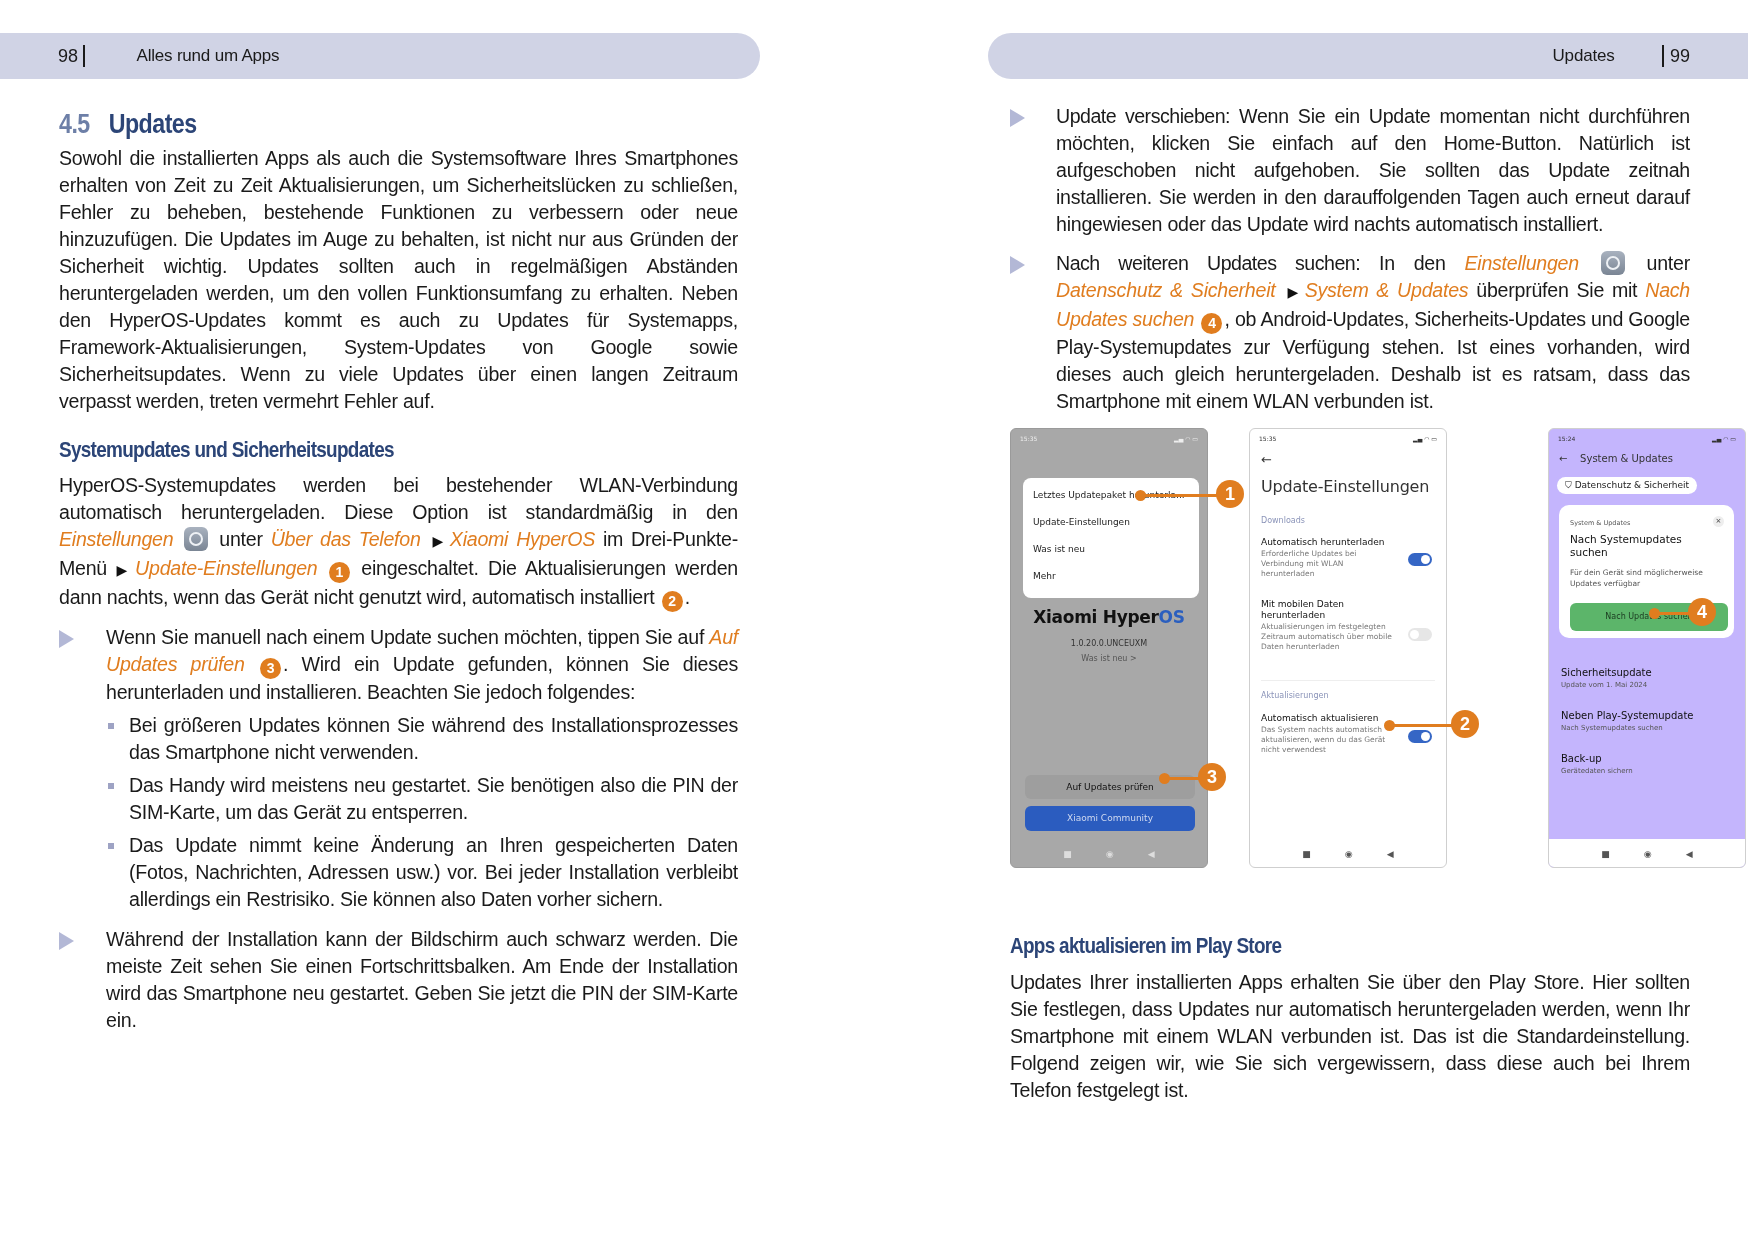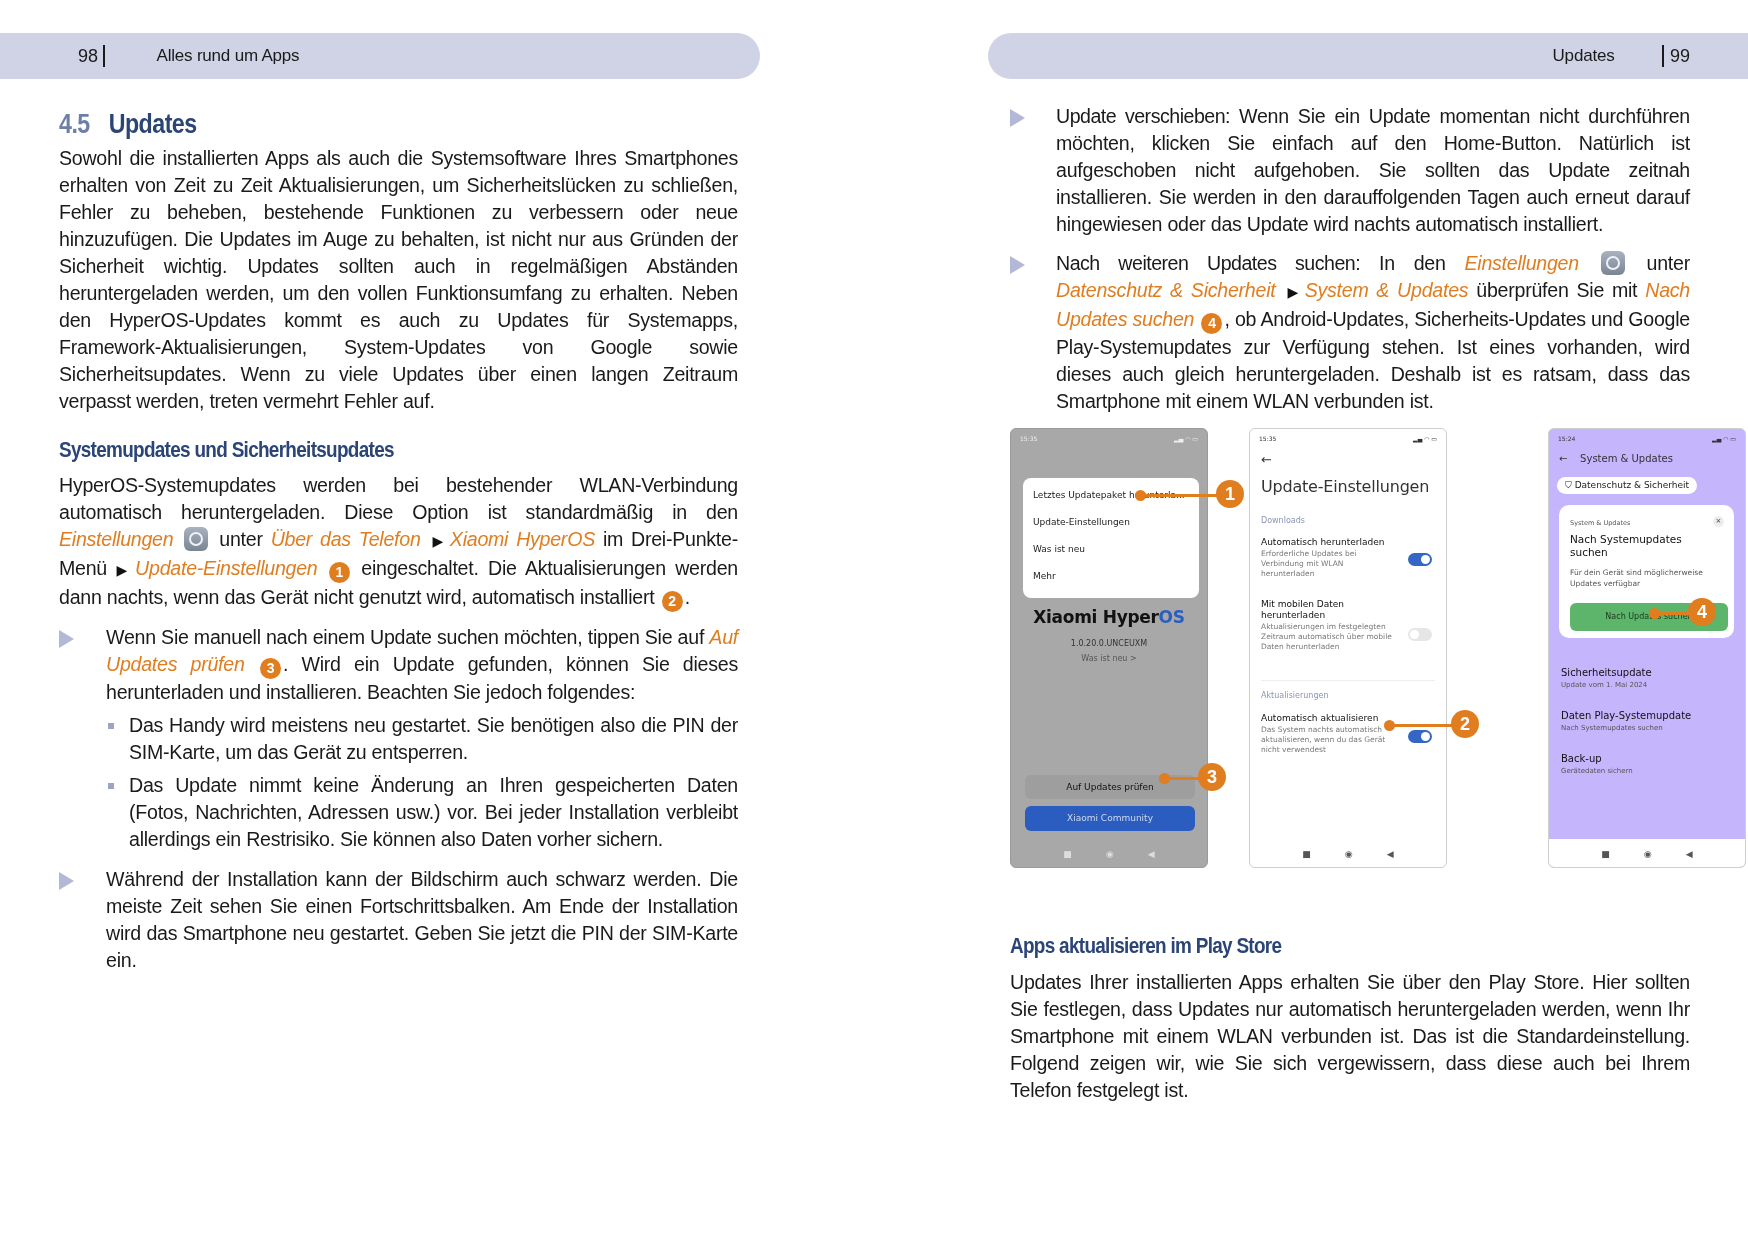--- a/index.html
+++ b/index.html
@@ -1,20 +1,20 @@
 <!DOCTYPE html>
 <html><head>
 <meta charset="utf-8">
 <style>
   * { box-sizing: border-box; margin: 0; padding: 0; }
   html, body { width: 1748px; height: 1240px; background: #ffffff; overflow: hidden; }
   body { position: relative; font-family: "Liberation Sans", sans-serif; color: #1a1a1a; }
 
   .header-bar { position: absolute; top: 33px; height: 46px; background: #d0d3e5; display: flex; align-items: center; }
-  .header-left { left: 0; width: 760px; border-radius: 0 23px 23px 0; padding-left: 78px; align-items: center; }
+  .header-left { left: 0; width: 760px; border-radius: 0 23px 23px 0; padding-left: 58px; align-items: center; }
   .header-right { left: 988px; width: 760px; border-radius: 23px 0 0 23px; justify-content: flex-end; padding-right: 58px; }
   .pgnum { font-size: 18px; color: #1a1a1a; font-family: "Liberation Sans Narrow", "Liberation Sans", sans-serif; }
   .running { font-size: 17px; color: #1a1a1a; letter-spacing: -0.2px; }
   .header-left .running { margin-left: 52px; }
   .header-right .running { margin-right: 48px; }
   .sep { display: inline-block; width: 1.5px; height: 22px; background: #1a1a1a; vertical-align: middle; }
   .header-left .sep { margin-left: 5px; }
   .header-right .sep { margin-right: 6px; }
 
   .col { position: absolute; font-size: 19.6px; line-height: 27px; }
@@ -116,20 +116,24 @@
     <span class="tri" style="margin-left:0">▶</span><span class="ital">Update-Einstellungen</span>
     <span class="badge">1</span><span> eingeschaltet. Die Aktualisierungen werden dann nachts, wenn das Gerät nicht genutzt wird, automatisch installiert </span><span class="badge">2</span><span>.</span>
   </p>
 
   <div class="arrow-item" style="margin-top:12px;">
     <span class="arrow-bullet"></span>
     <p class="body">
       <span>Wenn Sie manuell nach einem Update suchen möchten, tippen Sie auf </span><span class="ital">Auf Updates prüfen</span>
       <span class="badge">3</span><span>. Wird ein Update gefunden, können Sie dieses herunterladen und installieren. Beachten Sie jedoch folgendes:</span>
     </p>
+    <div class="sq-item" style="margin-top:6px;">
+      <span class="sq-bullet"></span>
+      <p class="body">Bei größeren Updates können Sie während des Installationsprozesses das Smartphone nicht verwenden.</p>
+    </div>
     <div class="sq-item" style="margin-top:6px;">
       <span class="sq-bullet"></span>
       <p class="body">Das Handy wird meistens neu gestartet. Sie benötigen also die PIN der SIM-Karte, um das Gerät zu entsperren.</p>
     </div>
     <div class="sq-item" style="margin-top:6px;">
       <span class="sq-bullet"></span>
       <p class="body">Das Update nimmt keine Änderung an Ihren gespeicherten Daten (Fotos, Nachrichten, Adressen usw.) vor. Bei jeder Installation verbleibt allerdings ein Restrisiko. Sie können also Daten vorher sichern.</p>
     </div>
   </div>
 
@@ -215,21 +219,21 @@
   <div class="chip"><span>⛉</span> <span>Datenschutz &amp; Sicherheit</span></div>
   <div class="card">
     <div class="k">System &amp; Updates</div>
     <div class="x">×</div>
     <div class="t">Nach Systemupdates suchen</div>
     <div class="d">Für dein Gerät sind möglicherweise Updates verfügbar</div>
     <div class="gbtn">Nach Updates suchen</div>
   </div>
   <div class="li-t" style="top:238px;">Sicherheitsupdate</div>
   <div class="li-s" style="top:252px;">Update vom 1. Mai 2024</div>
-  <div class="li-t" style="top:281px;">Daten Play-Systemupdate</div>
+  <div class="li-t" style="top:281px;">Neben Play-Systemupdate</div>
   <div class="li-s" style="top:295px;">Nach Systemupdates suchen</div>
   <div class="li-t" style="top:324px;">Back-up</div>
   <div class="li-s" style="top:338px;">Gerätedaten sichern</div>
   <div class="navstrip"></div>
   <div class="navbar">
       <span>■</span>
       <span>◉</span>
       <span>◀</span>
     </div>
 </div>

